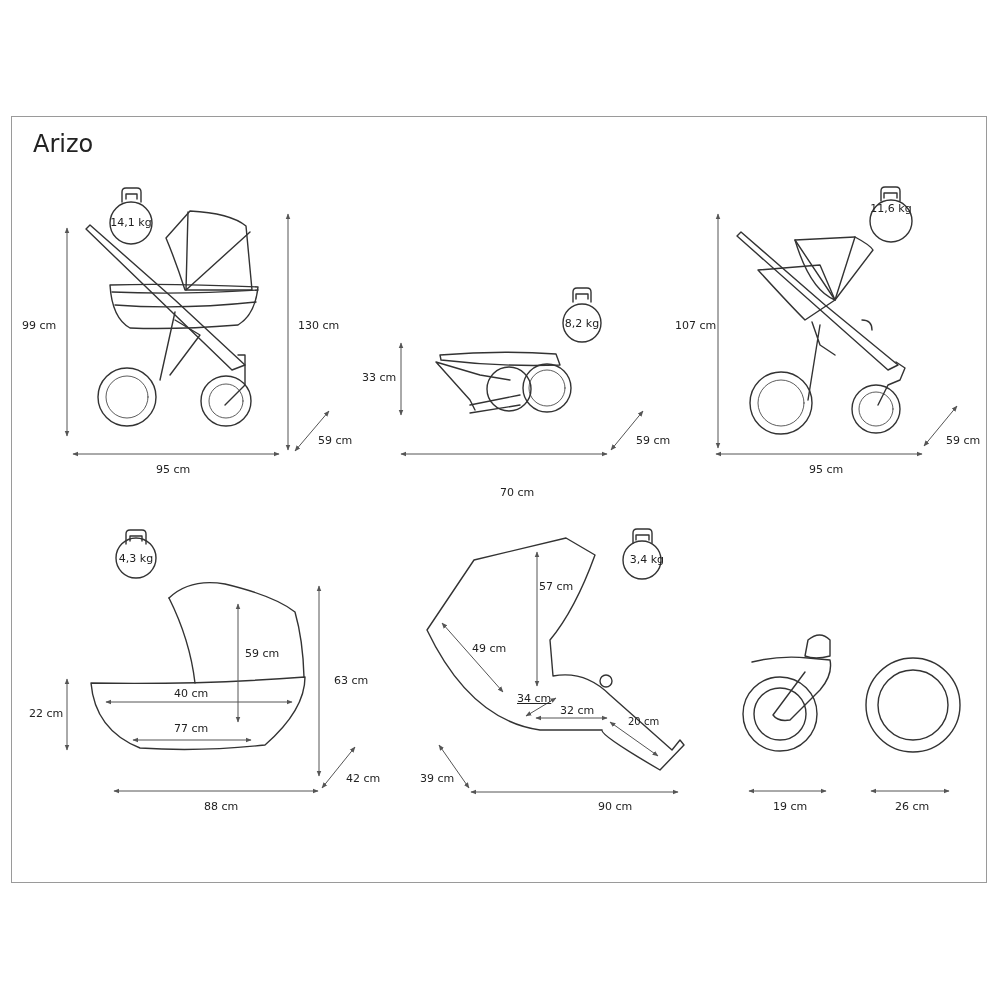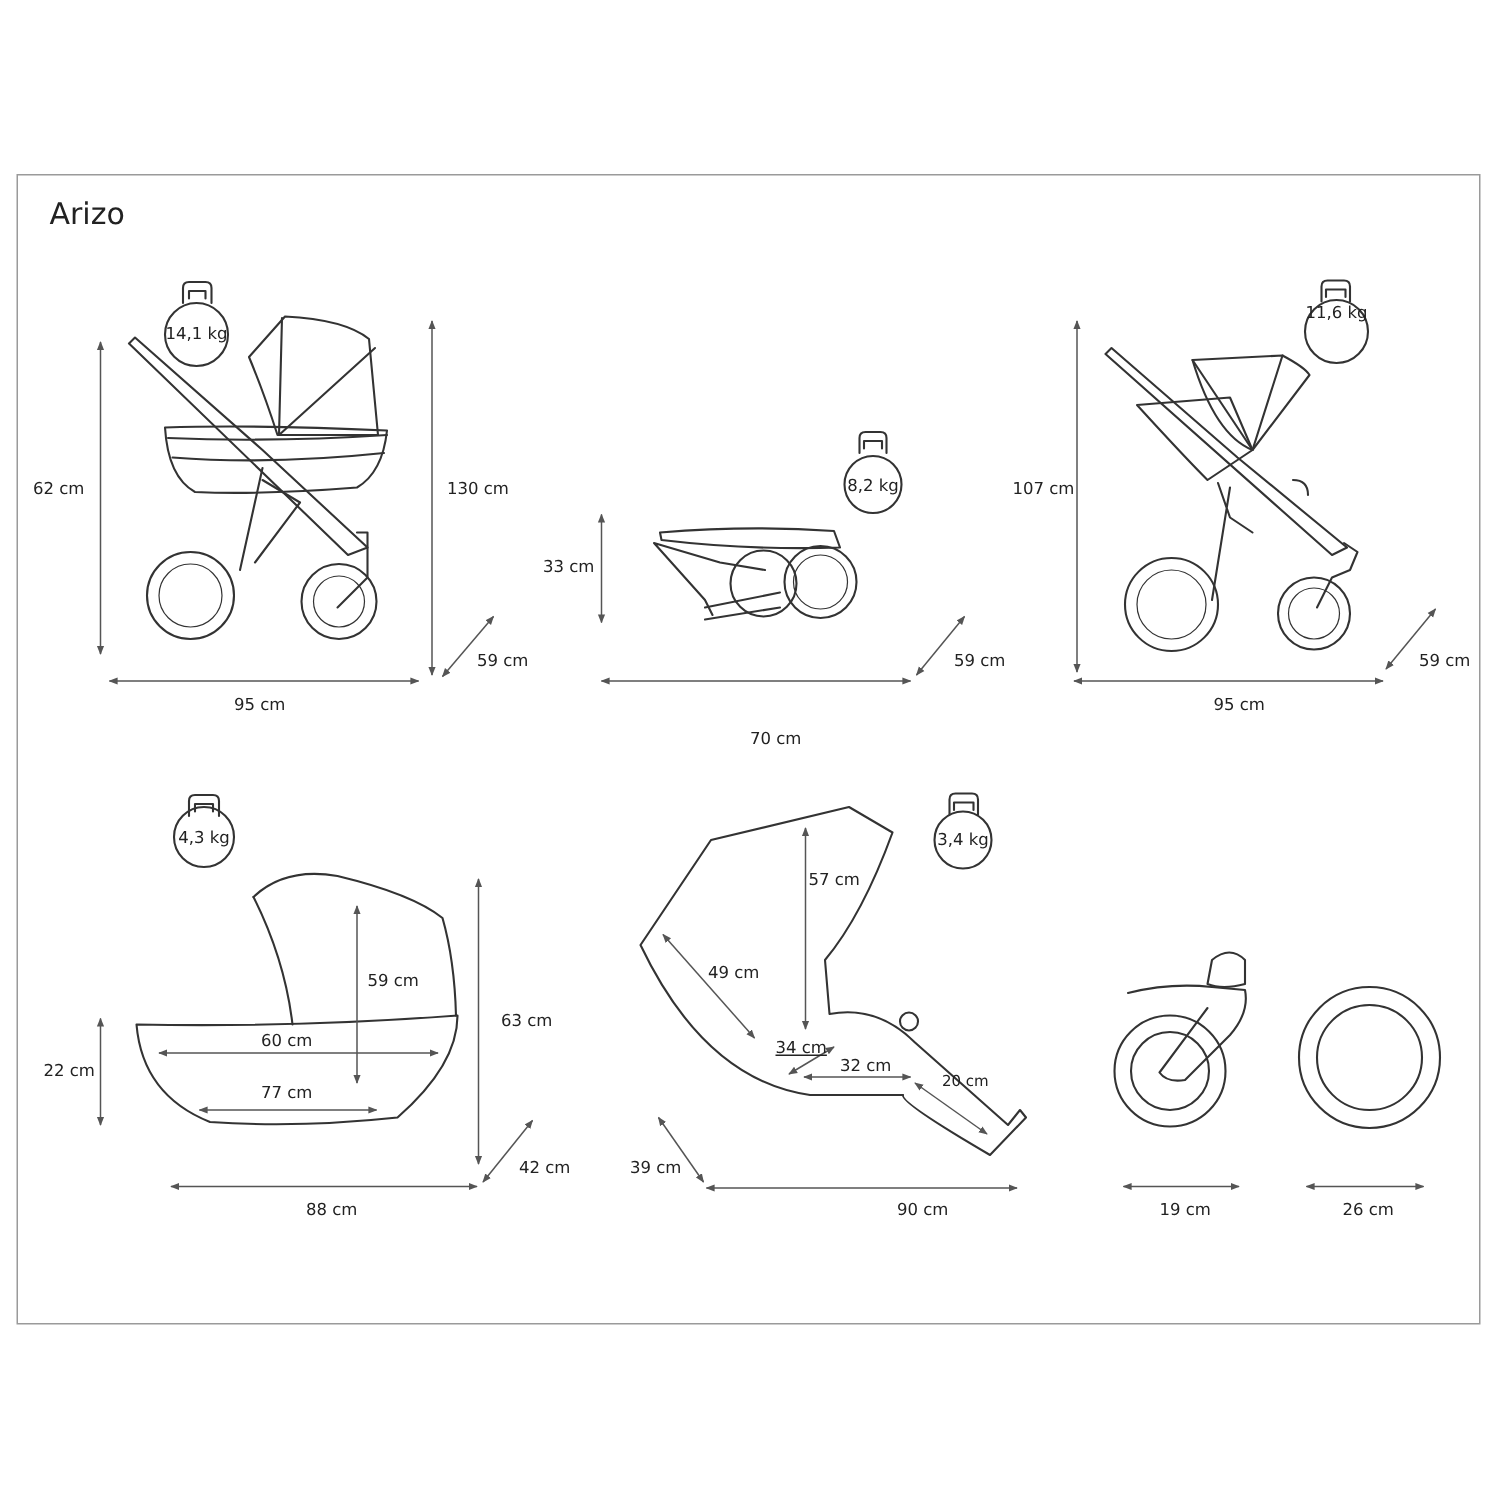--- a/index.html
+++ b/index.html
@@ -1,18 +1,18 @@
 <!DOCTYPE html>
 <html><head>
 <meta charset="utf-8">
 <style>
   html, body { margin:0; padding:0; background:#ffffff; }
   body { width:1000px; height:1000px; position:relative; overflow:hidden; font-family:"DejaVu Sans", sans-serif; color:#2b2b2b; }
   .frame { position:absolute; left:11px; top:116px; width:976px; height:767px; border:1px solid #9a9a9a; box-sizing:border-box; }
-  .title { position:absolute; left:33px; top:130px; font-size:20px; color:#222; font-family:"DejaVu Sans", sans-serif; }
+  .title { position:absolute; left:33px; top:130px; font-size:24px; color:#222; font-family:"DejaVu Sans", sans-serif; }
   svg.art { position:absolute; left:0; top:0; }
   .lbl { position:absolute; font-size:11px; color:#222; white-space:nowrap; font-family:"DejaVu Sans", sans-serif; }
   .wt { position:absolute; font-size:11px; color:#222; white-space:nowrap; text-align:center; width:44px; font-family:"DejaVu Sans", sans-serif; }
 </style>
 </head>
 <body>
 
 <div class="frame"></div>
 <div class="title">Arizo</div>
 
@@ -137,39 +137,39 @@
     <line x1="471" y1="792" x2="678" y2="792"></line>
     <line x1="749" y1="791" x2="826" y2="791"></line>
     <line x1="871" y1="791" x2="949" y2="791"></line>
   </g>
 </svg>
 
 <div class="wt" style="left:109px;top:216px;">14,1 kg</div>
 <div class="wt" style="left:560px;top:317px;">8,2 kg</div>
 <div class="wt" style="left:869px;top:202px;">11,6 kg</div>
 <div class="wt" style="left:114px;top:552px;">4,3 kg</div>
-<div class="wt" style="left:620px;top:553px;">3,4 kg</div>
+<div class="wt" style="left:620px;top:553px;text-align:right;">3,4 kg</div>
 
-<div class="lbl" style="left:22px;top:319px;">62 cm</div>
+<div class="lbl" style="left:22px;top:319px;">99 cm</div>
 <div class="lbl" style="left:298px;top:319px;">130 cm</div>
 <div class="lbl" style="left:156px;top:463px;">95 cm</div>
 <div class="lbl" style="left:318px;top:434px;">59 cm</div>
 
 <div class="lbl" style="left:362px;top:371px;">33 cm</div>
 <div class="lbl" style="left:500px;top:486px;">70 cm</div>
 <div class="lbl" style="left:636px;top:434px;">59 cm</div>
 
 <div class="lbl" style="left:675px;top:319px;">107 cm</div>
 <div class="lbl" style="left:809px;top:463px;">95 cm</div>
 <div class="lbl" style="left:946px;top:434px;">59 cm</div>
 
 <div class="lbl" style="left:29px;top:707px;">22 cm</div>
 <div class="lbl" style="left:245px;top:647px;">59 cm</div>
 <div class="lbl" style="left:334px;top:674px;">63 cm</div>
-<div class="lbl" style="left:174px;top:687px;">60 cm</div>
+<div class="lbl" style="left:174px;top:687px;">40 cm</div>
 <div class="lbl" style="left:174px;top:722px;">77 cm</div>
 <div class="lbl" style="left:204px;top:800px;">88 cm</div>
 <div class="lbl" style="left:346px;top:772px;">42 cm</div>
 
 <div class="lbl" style="left:539px;top:580px;">57 cm</div>
 <div class="lbl" style="left:472px;top:642px;">49 cm</div>
 <div class="lbl" style="left:517px;top:692px;text-decoration:underline;">34 cm</div>
 <div class="lbl" style="left:560px;top:704px;">32 cm</div>
 <div class="lbl" style="left:628px;top:716px;font-size:10px;">20 cm</div>
 <div class="lbl" style="left:420px;top:772px;">39 cm</div>

